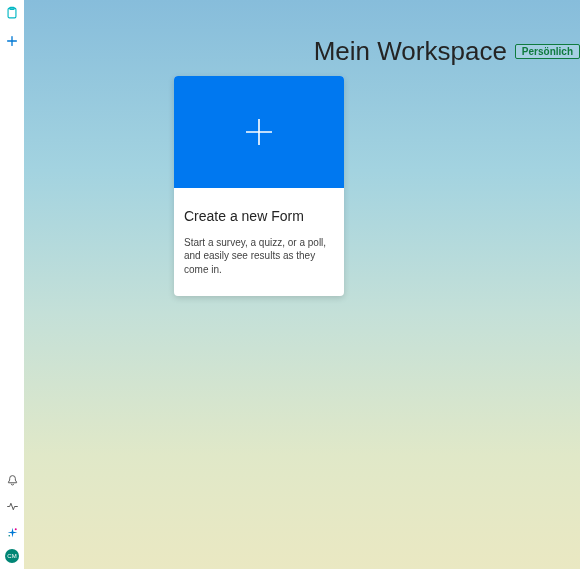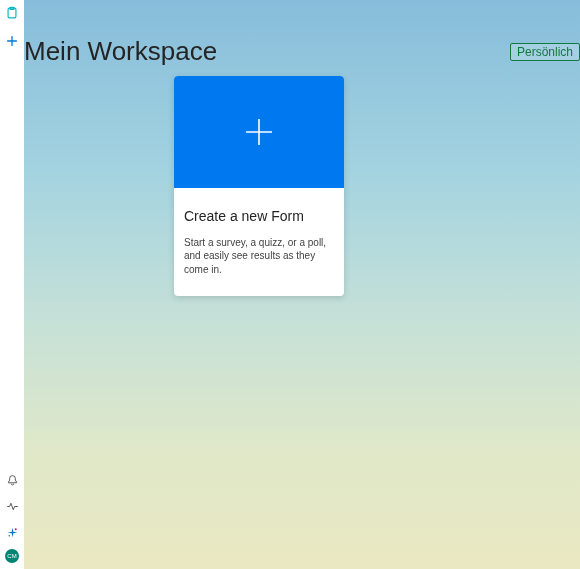--- a/index.html
+++ b/index.html
@@ -64,35 +64,36 @@
       position: relative;
     }
     .header {
       position: absolute;
       top: 36px;
       left: 0;
       right: 0;
       text-align: center;
       display: flex;
       align-items: center;
-      justify-content: space-between;
+      justify-content: flex-end;
       gap: 8px;
     }
     .header-title {
       font-size: 26px;
       font-weight: 400;
       color: #242424;
     }
     .badge {
       border: 1px solid #0f7b3e;
       color: #0f7b3e;
       background: rgba(255,255,255,0.2);
-      font-size: 12px;
+      font-size: 10px;
       padding: 1px 6px;
       border-radius: 2px;
+      font-weight: bold;
     }
     .card {
       position: absolute;
       top: 76px;
       left: 150px;
       width: 170px;
       height: 220px;
       background: #ffffff;
       border-radius: 4px;
       box-shadow: 0 2px 6px rgba(0,0,0,0.15);

